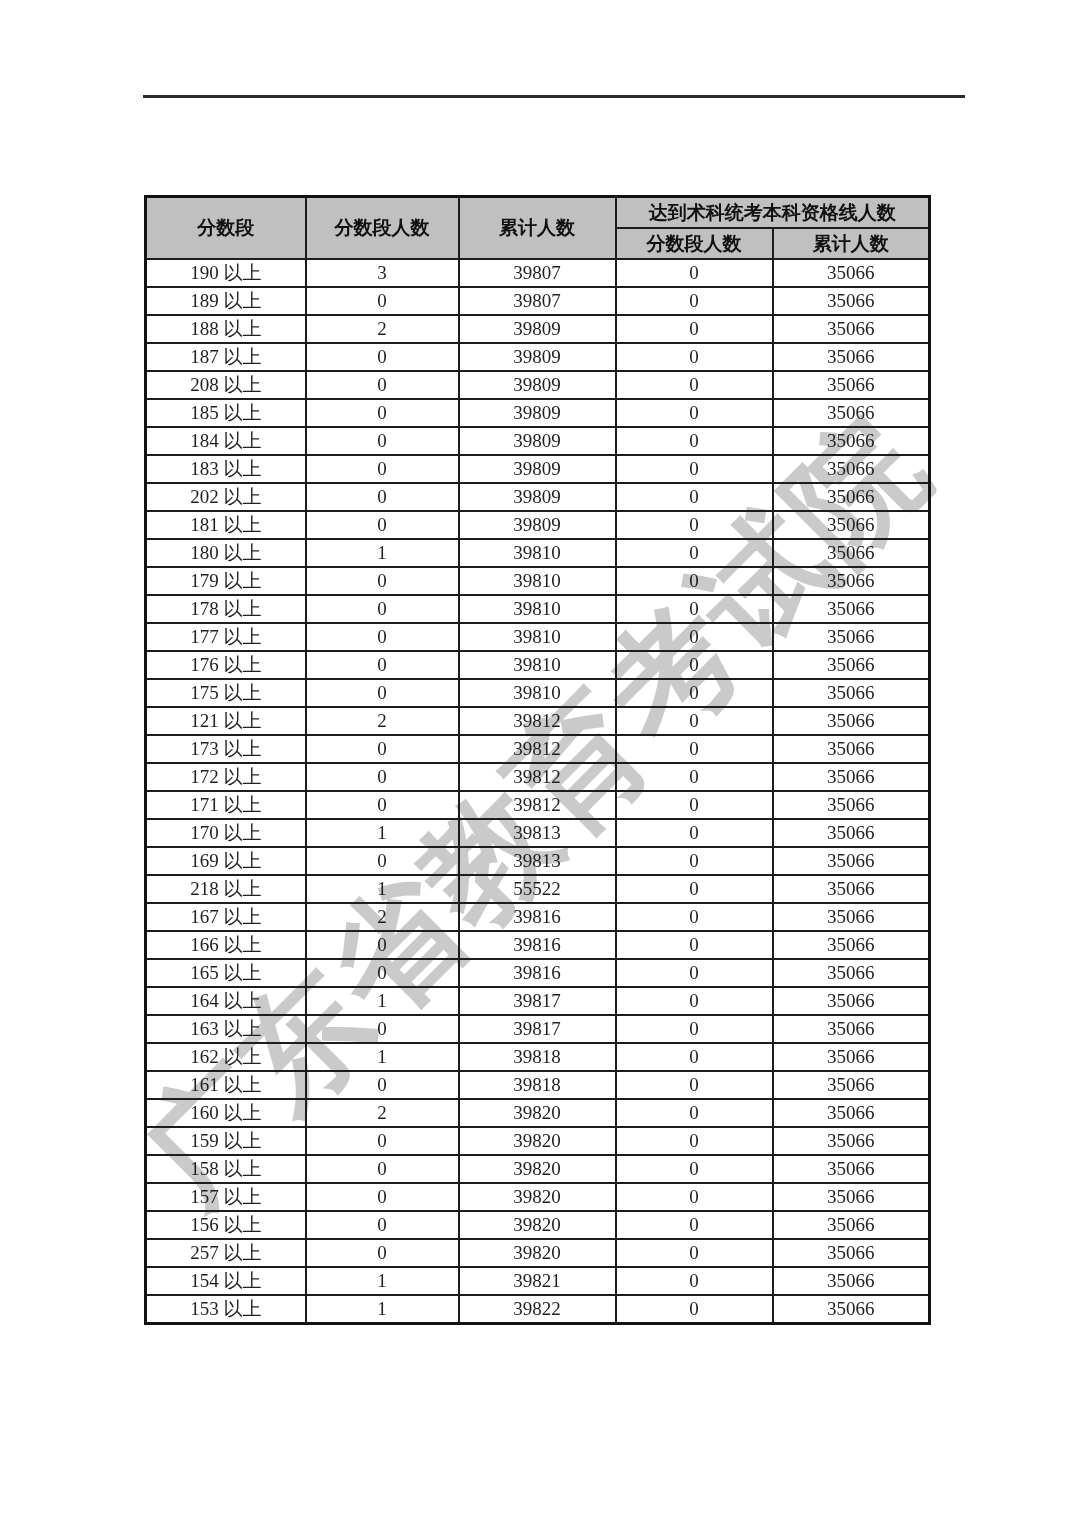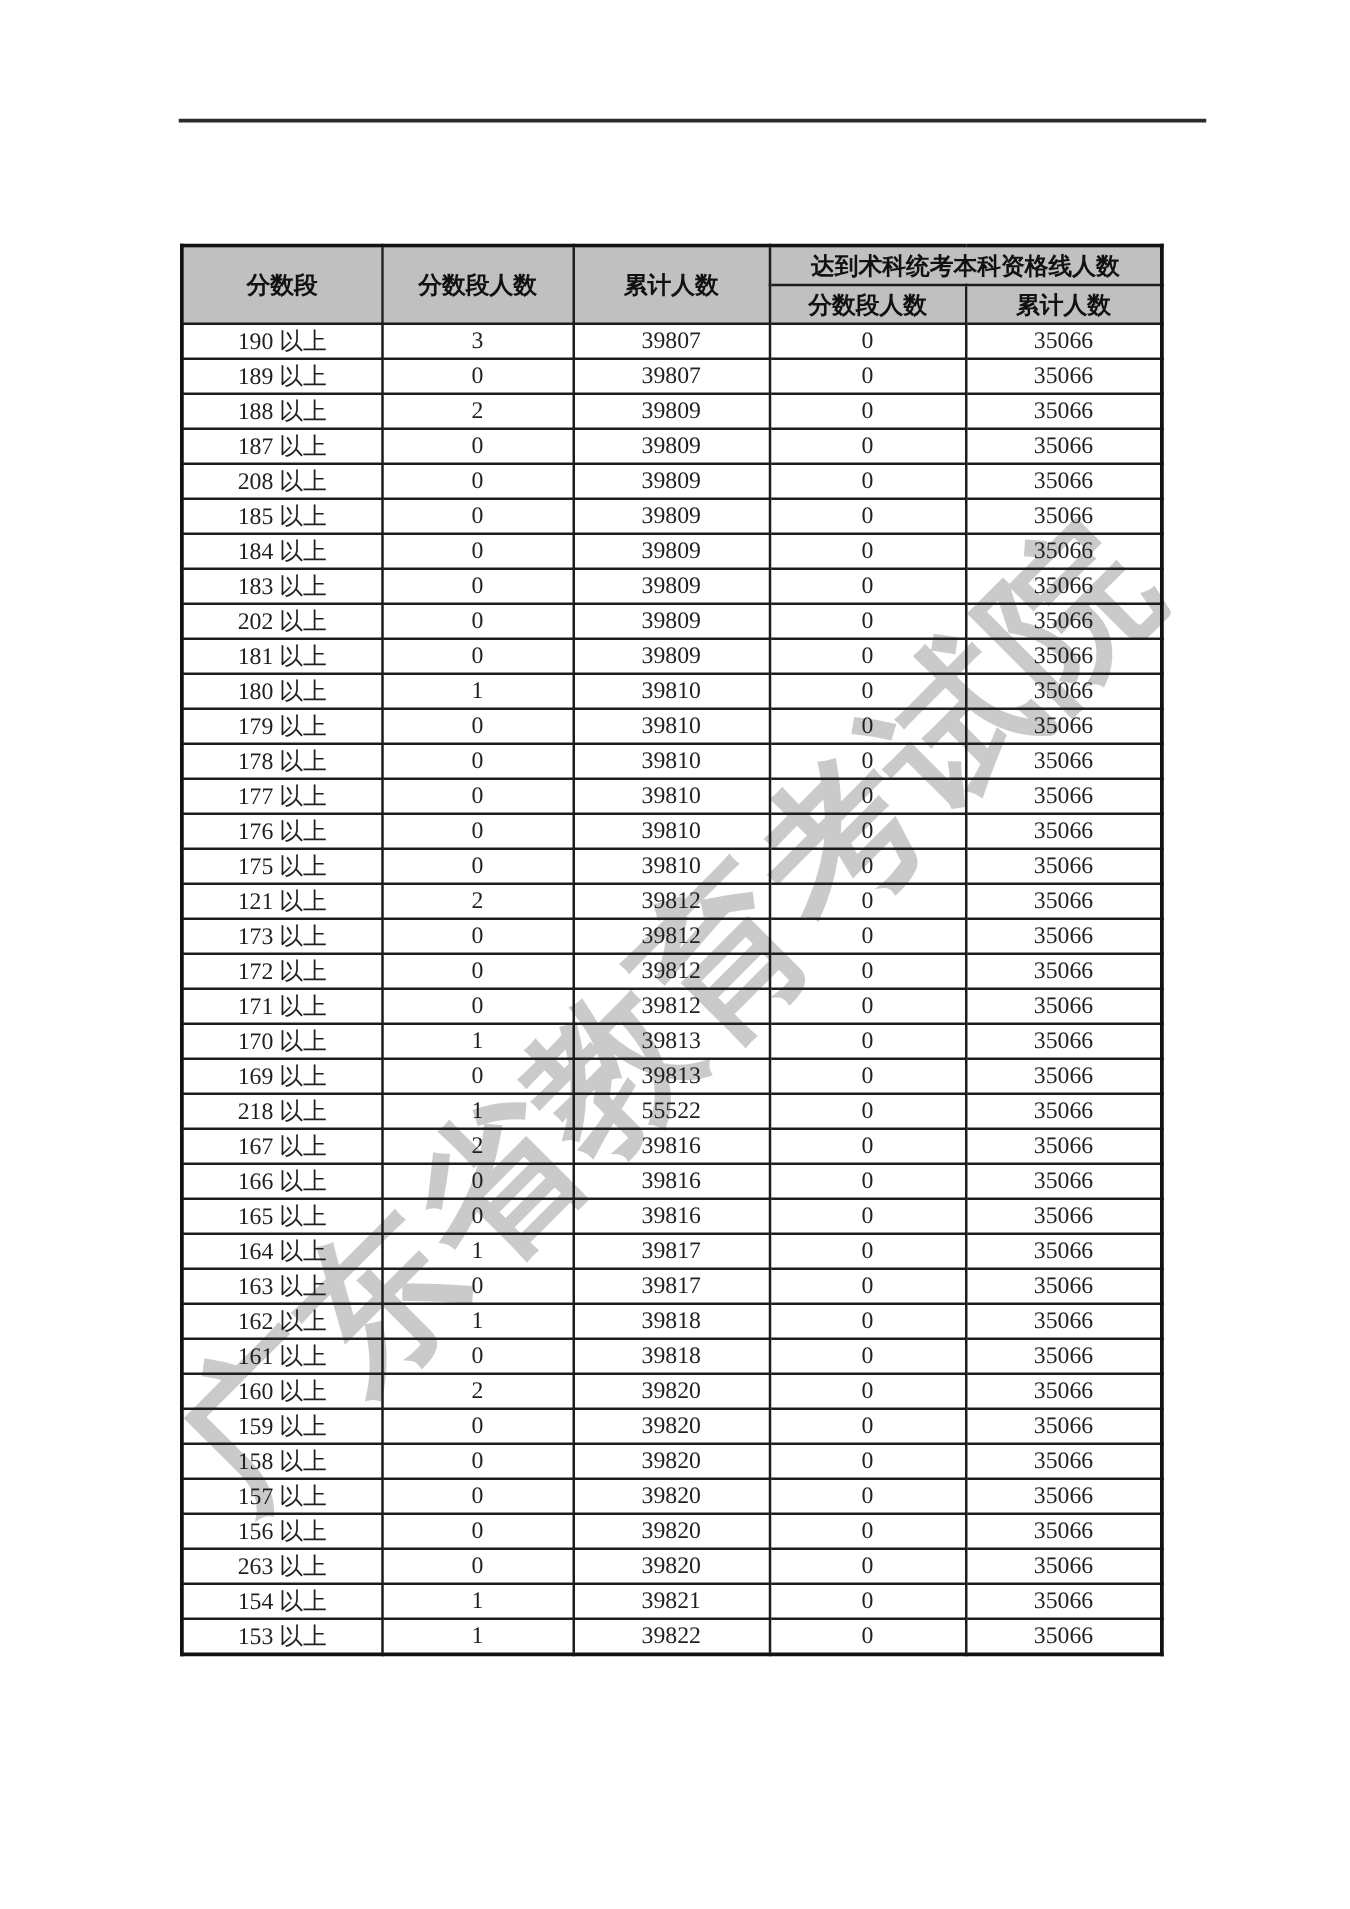--- a/index.html
+++ b/index.html
@@ -342,21 +342,21 @@
           <td>35066</td>
         </tr>
         <tr>
           <td>156 以上</td>
           <td>0</td>
           <td>39820</td>
           <td>0</td>
           <td>35066</td>
         </tr>
         <tr>
-          <td>263 以上</td>
+          <td>257 以上</td>
           <td>0</td>
           <td>39820</td>
           <td>0</td>
           <td>35066</td>
         </tr>
         <tr>
           <td>154 以上</td>
           <td>1</td>
           <td>39821</td>
           <td>0</td>

